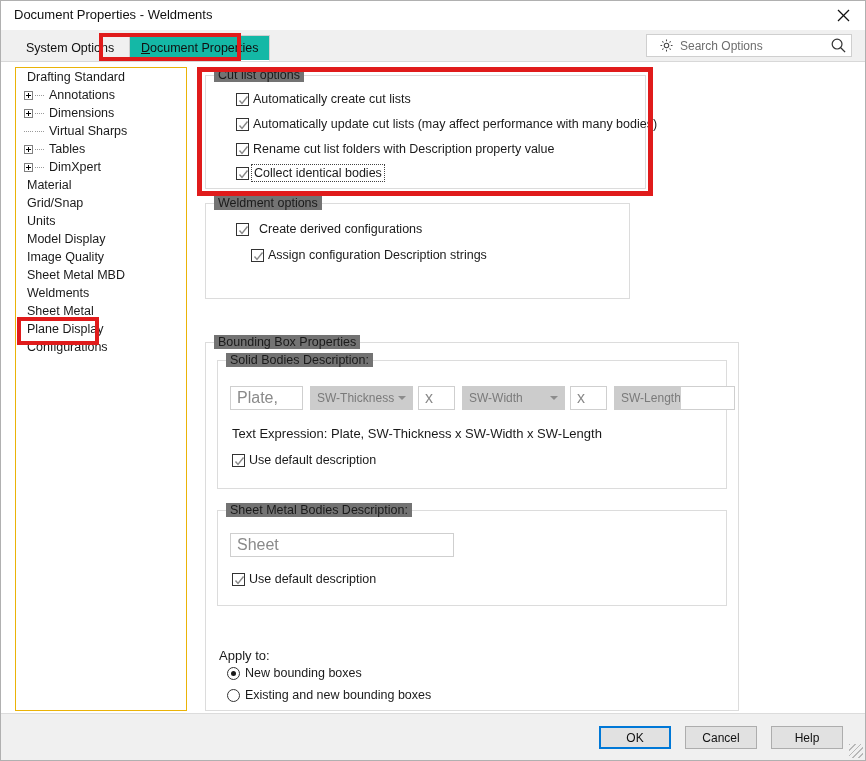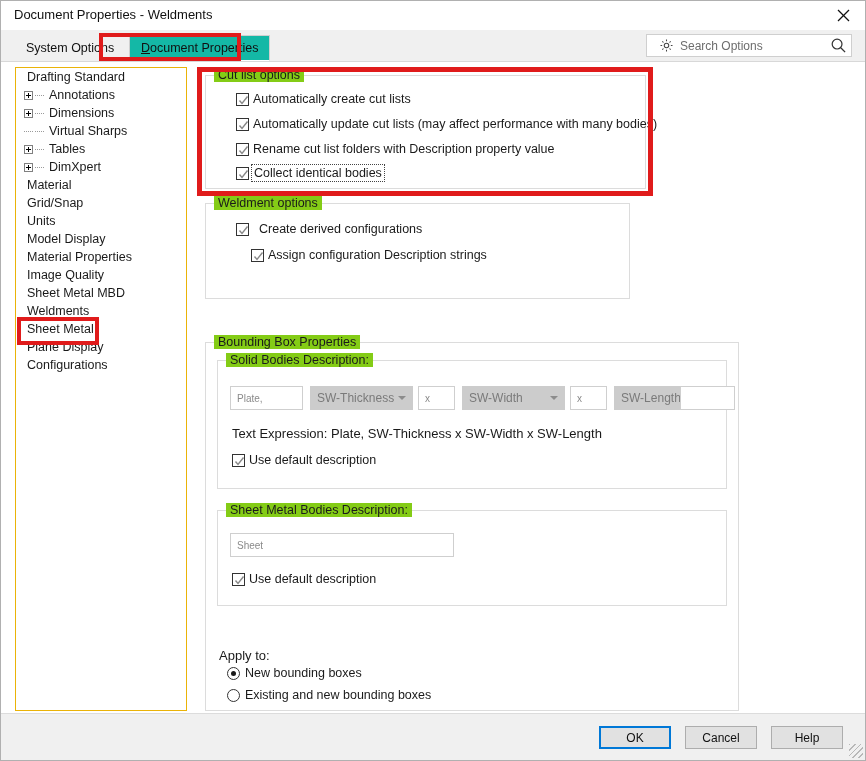--- a/index.html
+++ b/index.html
@@ -139,21 +139,21 @@
     position: absolute; left: 196px; top: 64px;
     width: 656px; height: 646px;
   }
 
   .groupbox {
     position: absolute;
     border: 1px solid #dcdcdc;
   }
   .group-title {
     position: absolute; top: -8px; left: 8px;
-    background: #84cc16;
+    background: #737373;
     padding: 0 4px;
     font-size: 12.5px; color: #1a1a1a;
     white-space: nowrap;
   }
 
   
   .cb-row {
     position: absolute;
     display: flex; align-items: center;
     font-size: 12.5px; color: #1a1a1a;
@@ -197,21 +197,21 @@
     pointer-events: none;
   }
 
   
   .txtbox {
     position: absolute;
     background: #ffffff;
     border: 1px solid #cfcfcf;
     display: flex; align-items: center;
     padding-left: 6px;
-    font-size: 10px; color: #8a8a8a;
+    font-size: 16px; color: #8a8a8a;
     white-space: nowrap;
   }
   .ddl {
     position: absolute;
     background: #cccccc;
     border: 1px solid #cccccc;
     display: flex; align-items: center;
     padding-left: 6px;
     font-size: 12px; color: #7a7a7a;
     white-space: nowrap;
@@ -341,23 +341,20 @@
     <div class="tree-row lvl0">
       <span class="tree-label">Grid/Snap</span>
     </div>
     <div class="tree-row lvl0">
       <span class="tree-label">Units</span>
     </div>
     <div class="tree-row lvl0">
       <span class="tree-label">Model Display</span>
     </div>
     <div class="tree-row lvl0">
-      <span class="tree-label">Material Properties</span>
-    </div>
-    <div class="tree-row lvl0">
       <span class="tree-label">Image Quality</span>
     </div>
     <div class="tree-row lvl0">
       <span class="tree-label">Sheet Metal MBD</span>
     </div>
     <div class="tree-row lvl0">
       <span class="tree-label">Weldments</span>
     </div>
     <div class="tree-row lvl0">
       <span class="tree-label">Sheet Metal</span>

